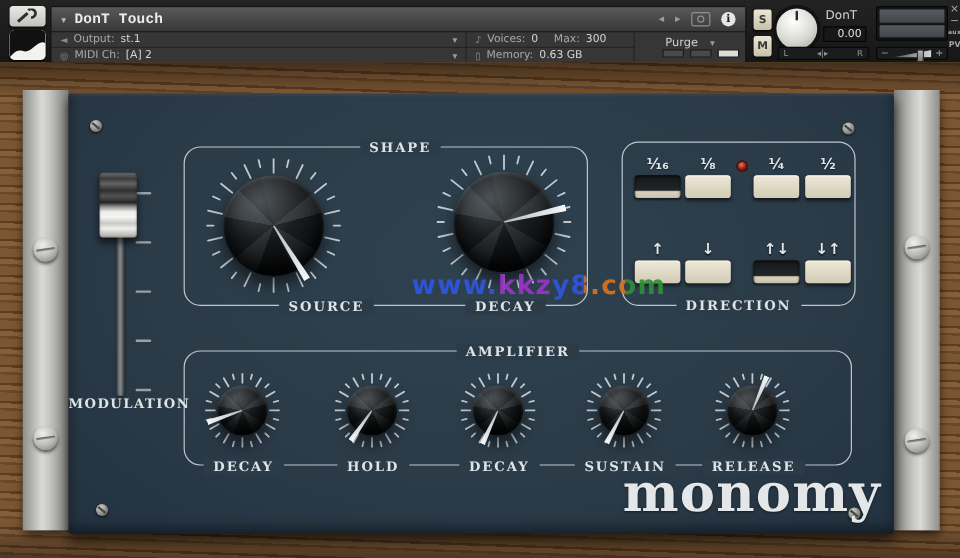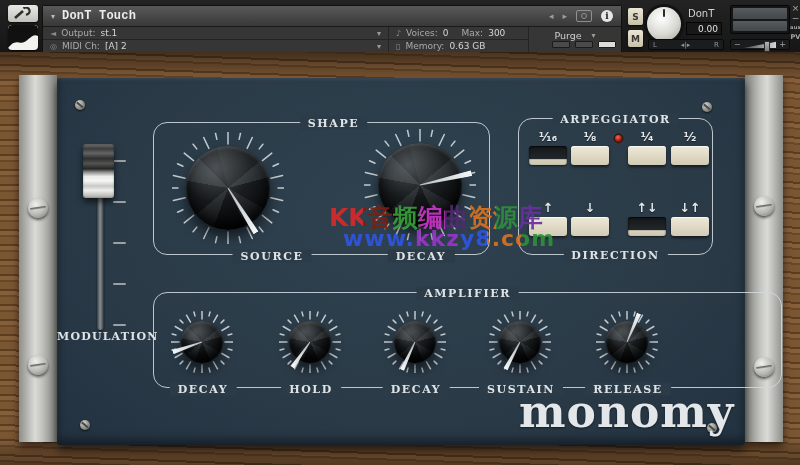--- a/index.html
+++ b/index.html
@@ -313,21 +313,20 @@
               <line x1="36.9" y1="16.4" x2="31.7" y2="5.5"></line>
               <line x1="44.9" y1="7.3" x2="43.5" y2="1.4"></line>
             </svg></div>
         <div class="kbody"></div>
         <div class="needle" style="transform: rotate(77deg);">
             <i></i>
           </div>
       </div>
 
       <div class="frame" style="left:461px;top:40px;width:195px;height:137px;">
-        <span class="tag" style="left:50%;top:0;">ARPEGGIATOR</span>
         <span class="tag" style="left:50%;top:136px;">DIRECTION</span>
         <div class="arp-led" style="left:96px;top:16px;"></div>
 
         <div class="arp-cell" style="left:10px;top:11px;">
           <span class="arp-label">¹⁄₁₆</span>
           <button class="arp-btn" data-state="on"></button>
         </div>
         <div class="arp-cell" style="left:52px;top:11px;">
           <span class="arp-label">¹⁄₈</span>
           <button class="arp-btn" data-state="off"></button>
@@ -352,21 +351,21 @@
         <div class="arp-cell" style="left:109px;top:82px;">
           <span class="arp-label">↑↓</span>
           <button class="arp-btn" data-state="on"></button>
         </div>
         <div class="arp-cell" style="left:152px;top:82px;">
           <span class="arp-label">↓↑</span>
           <button class="arp-btn" data-state="off"></button>
         </div>
       </div>
 
-      <div class="frame" style="left:96px;top:214px;width:629px;height:96px;">
+      <div class="frame" style="left:96px;top:214px;width:557px;height:96px;">
         <span class="tag" style="left:50%;top:0;">AMPLIFIER</span>
         <span class="tag" style="left:49px;top:96px;">DECAY</span>
         <span class="tag" style="left:157px;top:96px;">HOLD</span>
         <span class="tag" style="left:262px;top:96px;">DECAY</span>
         <span class="tag" style="left:367px;top:96px;">SUSTAIN</span>
         <span class="tag" style="left:474px;top:96px;">RELEASE</span>
       </div>
       <div class="knob small" style="left:114px;top:233px;">
         <div class="tickring"><svg width="62" height="62" viewBox="0 0 62 62" stroke="#c3cacf" stroke-width="1.5" stroke-linecap="round">
               <line x1="31.0" y1="8.0" x2="31.0" y2="0.0"></line>
@@ -530,18 +529,17 @@
 
       <div class="mod-track"></div>
       <div class="mod-tick" style="top:82px;"></div>
       <div class="mod-tick" style="top:123px;"></div>
       <div class="mod-tick" style="top:164px;"></div>
       <div class="mod-tick" style="top:205px;"></div>
       <div class="mod-tick" style="top:246px;"></div>
       <div class="mod-cap"></div>
       <div class="mod-label">MODULATION</div>
 
-      <div class="wm wm1">KK音频编曲资源库</div>
       <div class="wm wm2">www.kkzy8.com</div>
       <div class="logo">monomy</div>
     </div>
   </div>
 </div>
 
 </body></html>

